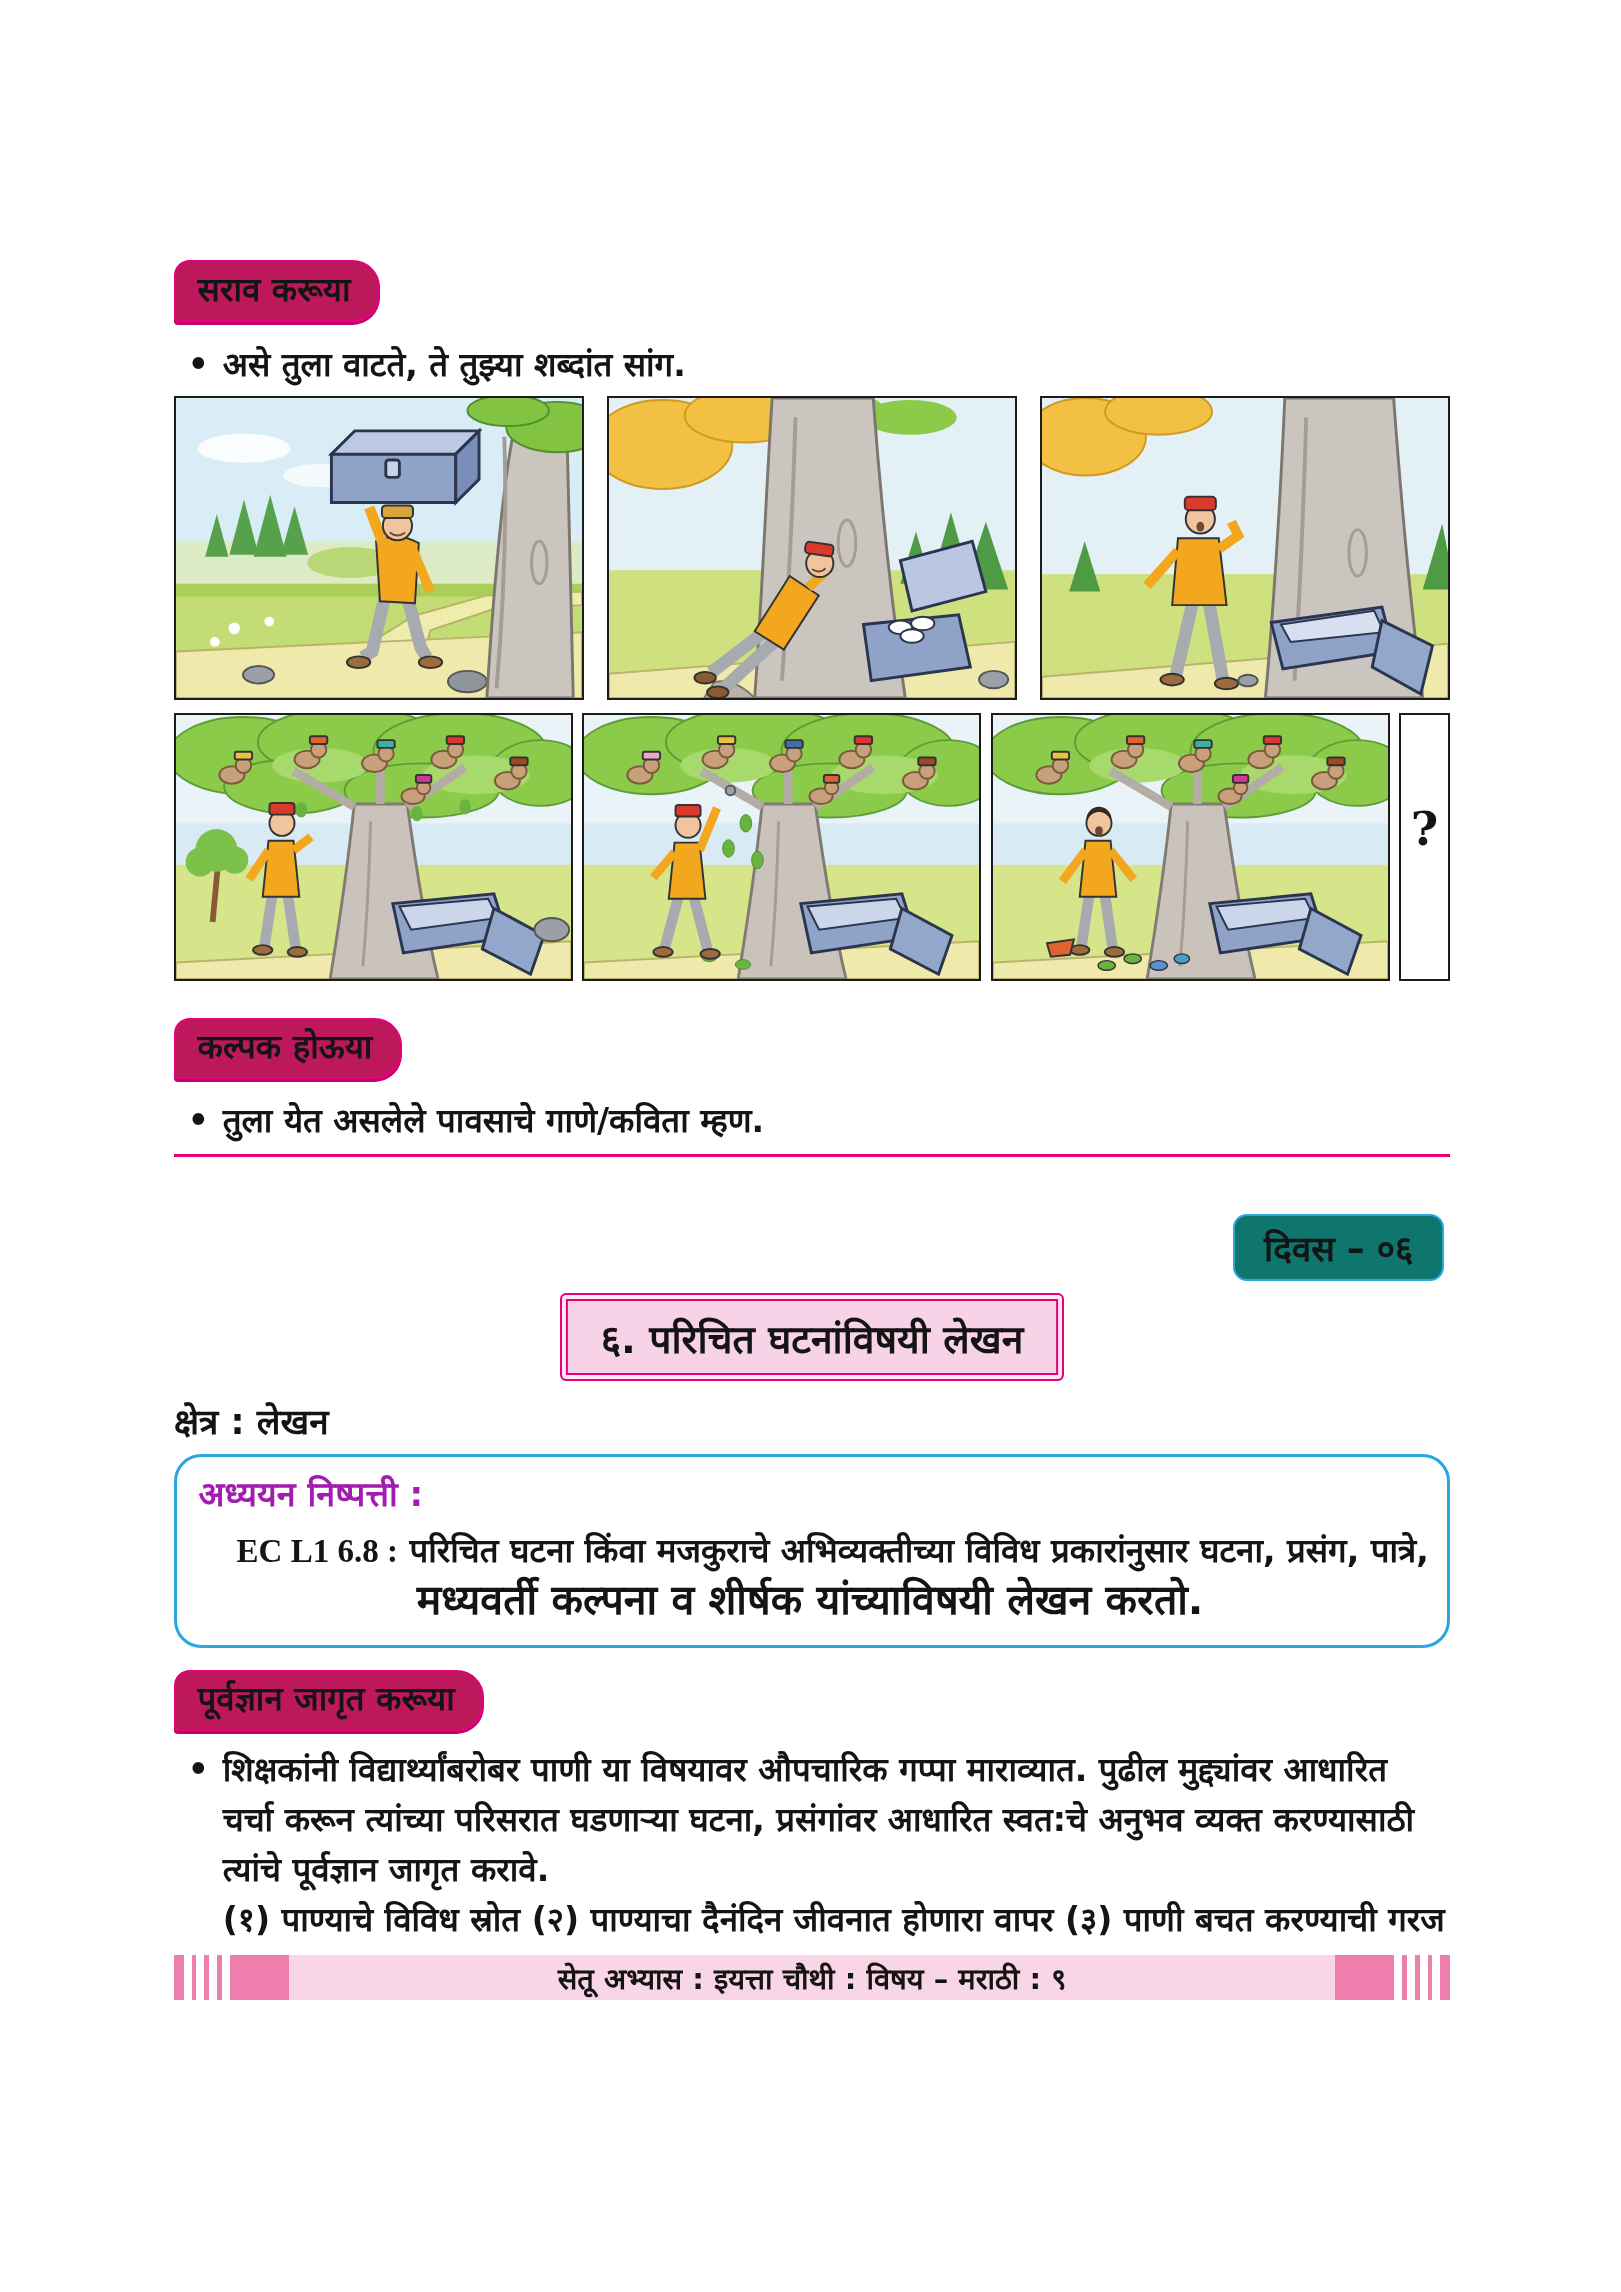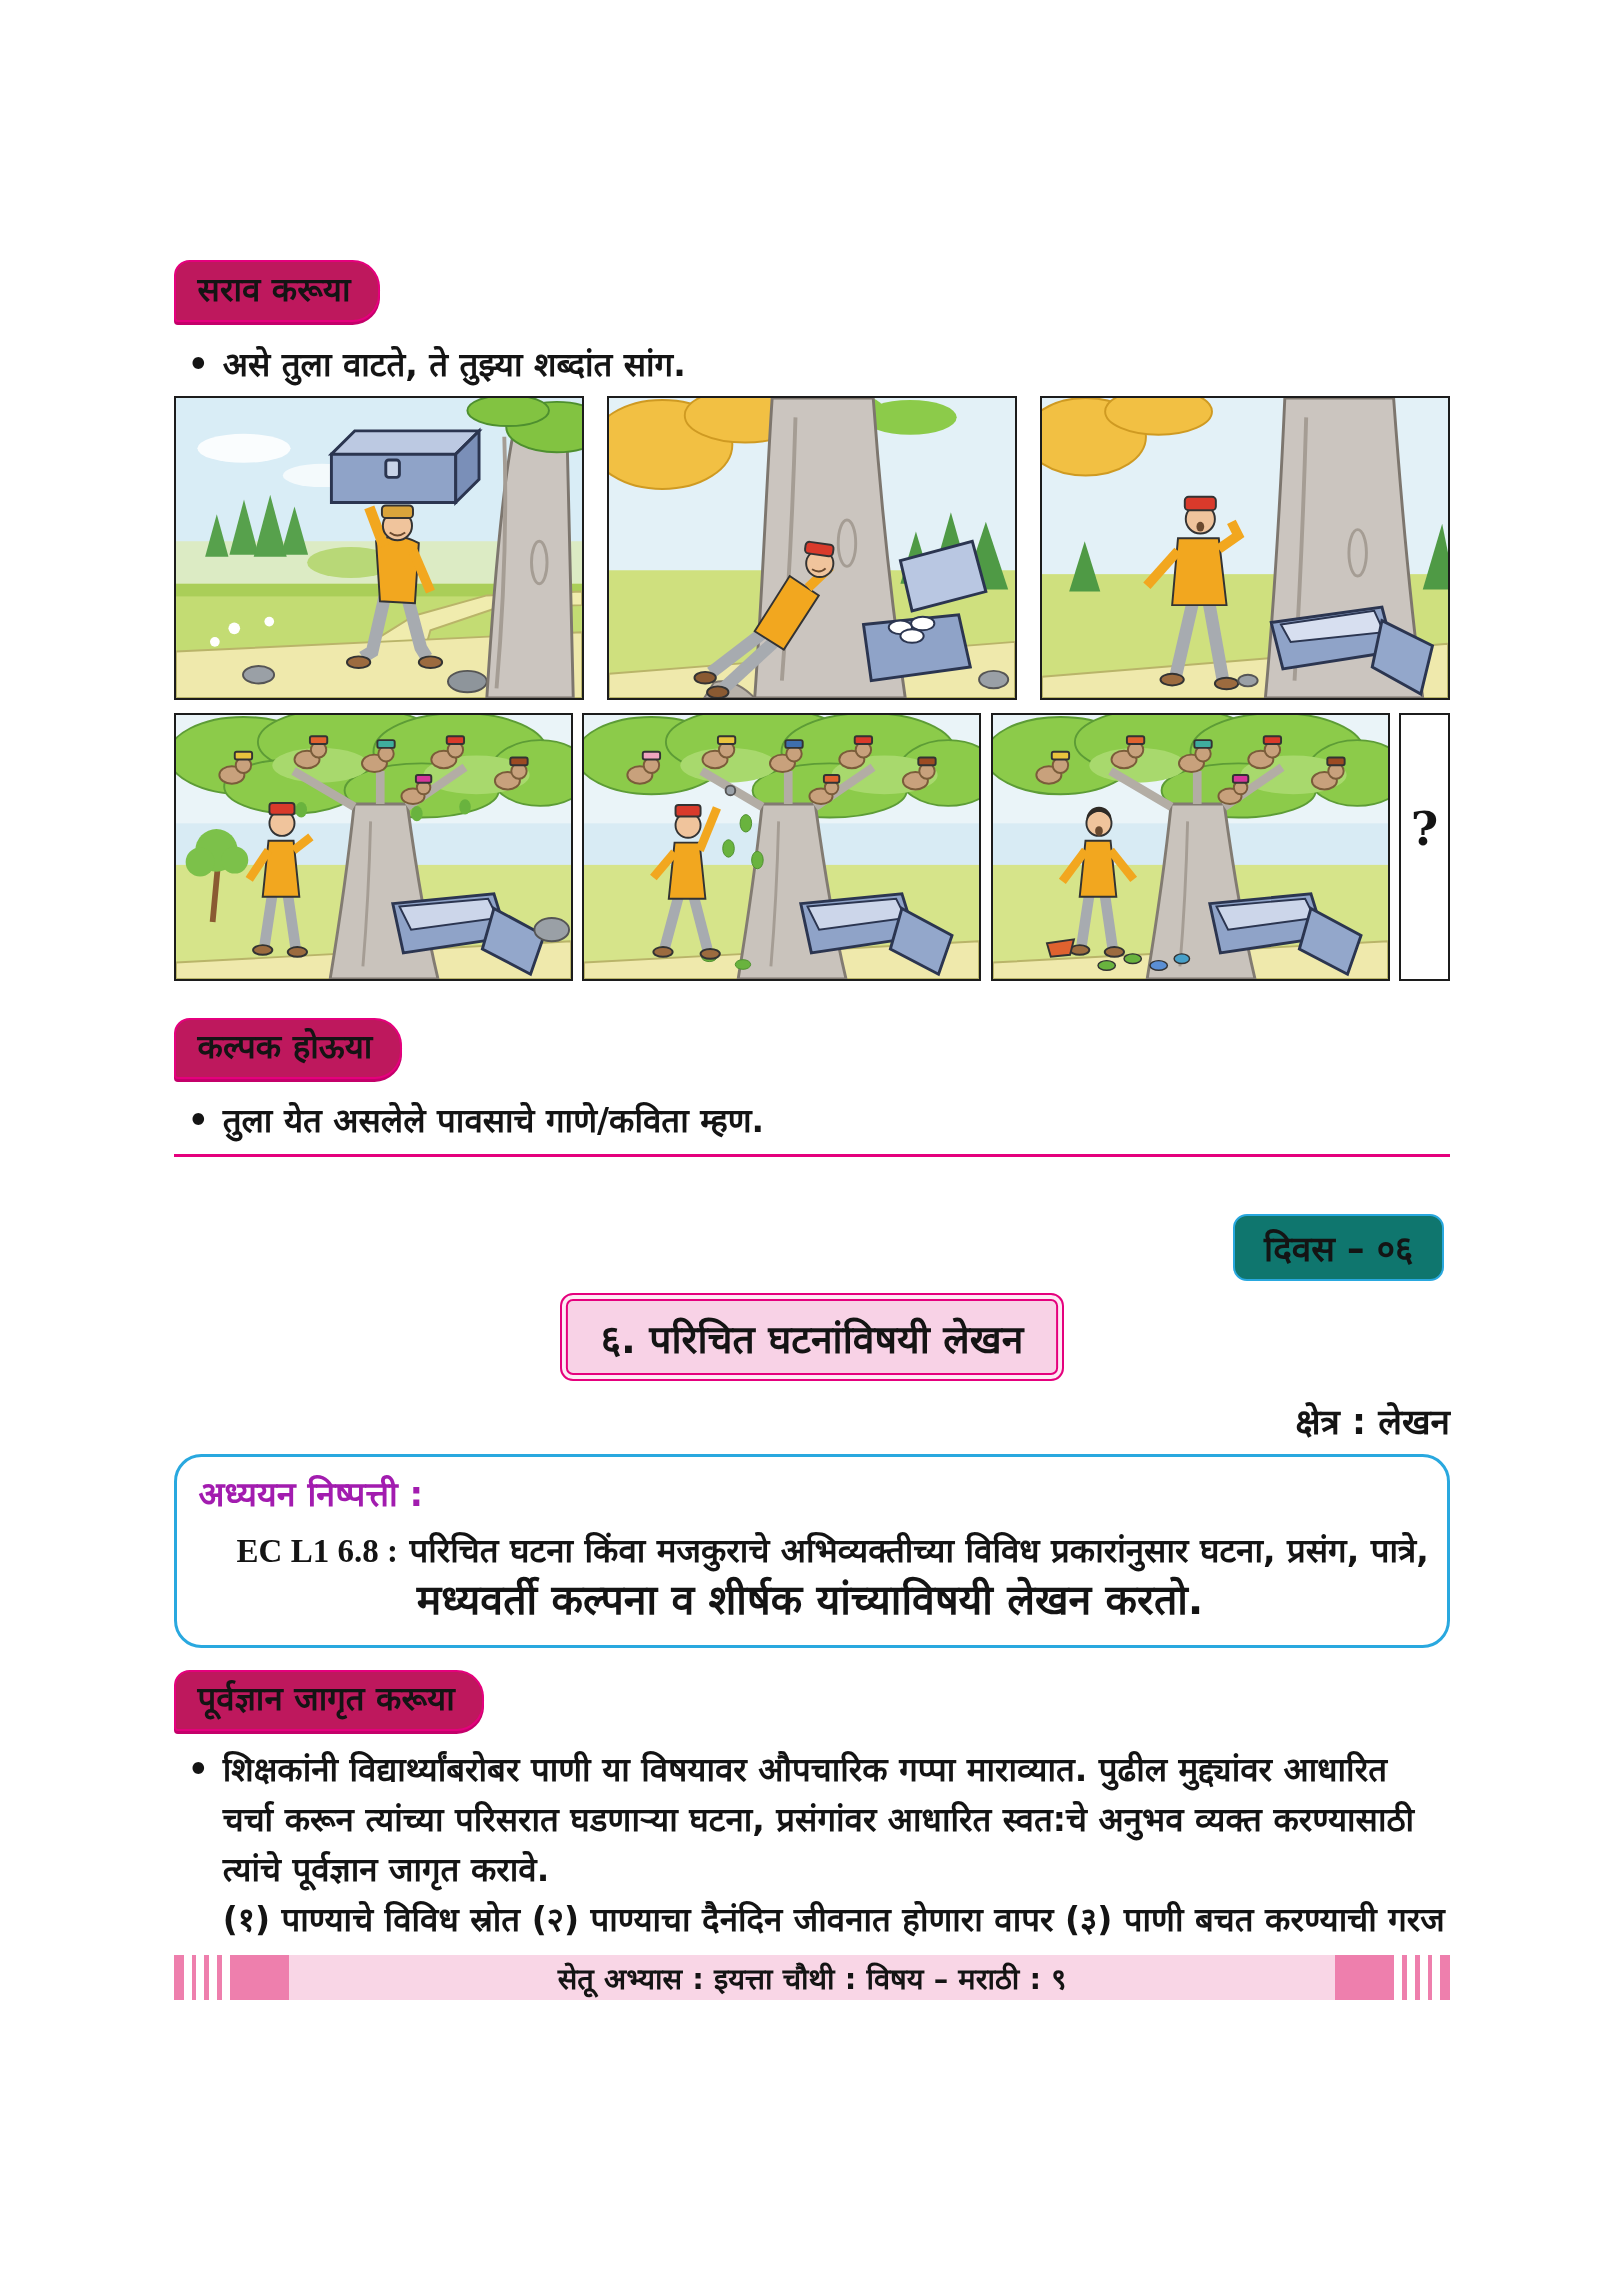--- a/index.html
+++ b/index.html
@@ -38,25 +38,25 @@
   .divider{height:3.9px;background:#e5007d;margin-top:9.8px;}
 
   .day-badge-row{margin-top:57px;text-align:right;padding-right:5.9px;}
   .day-badge{
     display:inline-block;background:#0f766e;border:2.9px solid #29a8df;border-radius:14px;
     padding:7.8px 29px;font-size:35px;font-weight:bold;
   }
 
   .title-row{margin-top:11.8px;text-align:center;}
   .lesson-title{
-    display:inline-block;background:#f8d2e6;border:2.9px solid #e5007d;border-radius:13px;
+    display:inline-block;background:#f8d2e6;border:2.9px solid #e5007d;border-radius:6px;
     box-shadow:inset 0 0 0 3.9px #fdeaf4, inset 0 0 0 5.9px #e5007d;
     padding:15.7px 39px;font-size:39px;font-weight:bold;
   }
-  .area-row{margin-top:15.7px;text-align:right;font-size:35px;font-weight:bold;}
+  .area-row{margin-top:15.7px;text-align:left;font-size:35px;font-weight:bold;}
 
   .outcome-box{
     margin-top:9.8px;border:3.9px solid #29a8df;border-radius:27.4px;
     padding:15.7px 25.5px 19.6px 21.6px;box-sizing:border-box;background:#ffffff;
   }
   .outcome-label{color:#a21caf;font-size:34px;font-weight:bold;line-height:1.3;}
   .outcome-line1{margin-top:9.8px;font-size:33px;line-height:49px;font-weight:bold;white-space:nowrap;margin-left:38px;}
   .outcome-line1 .code{font-family:"Liberation Serif","DejaVu Serif",serif;font-weight:bold;}
   .outcome-line2{font-size:41px;line-height:49px;font-weight:bold;text-align:center;}
 

